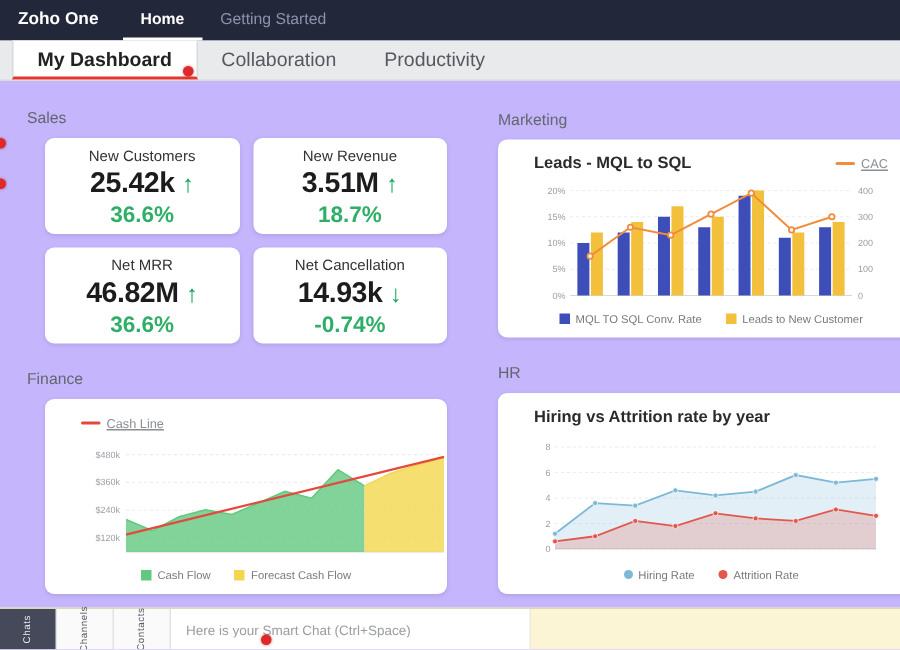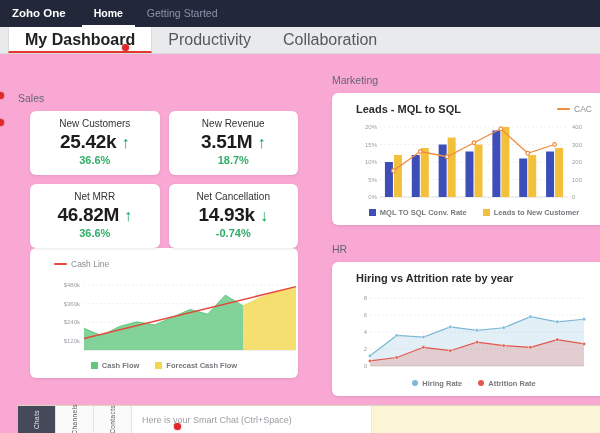--- a/index.html
+++ b/index.html
@@ -1,61 +1,61 @@
 <!DOCTYPE html>
 <html><head>
 <meta charset="utf-8">
 <style>
   * { box-sizing: border-box; margin: 0; padding: 0; }
   body { font-family: "Liberation Sans", sans-serif; background: #ffffff; }
-  .screen { position: relative; width: 600px; height: 433px; background: #f9a8d4; overflow: hidden; }
+  .screen { position: relative; width: 600px; height: 433px; background: #c4b5fd; overflow: hidden; }
 
   
   .topbar { height: 27px; background: #23273a; display: flex; align-items: stretch; }
   .brand { color: #fff; font-weight: bold; font-size: 11.5px; line-height: 27px; padding: 0 16px 0 12px; }
   .topnav { display: flex; }
   .topnav .titem { font-size: 10.5px; line-height: 27px; padding: 0 12px; color: #8d93ad; cursor: pointer; }
   .topnav .titem.active { color: #ffffff; font-weight: bold; box-shadow: inset 0 -2px 0 #ffffff; }
 
   
   .tabbar { height: 27px; background: #e9eaec; border-bottom: 1px solid #d8dadc; display: flex; padding-left: 8px; }
-  .dtab { font-size: 16px; color: #55585e; line-height: 25px; padding: 0 16px; cursor: pointer; }
+  .dtab { font-size: 13px; color: #55585e; line-height: 25px; padding: 0 16px; cursor: pointer; }
   .dtab.active { background: #ffffff; color: #222; font-weight: bold; border-left: 1px solid #d8dadc; border-right: 1px solid #d8dadc; border-bottom: 2px solid #e4382d; }
 
   
   .content { position: absolute; top: 54px; left: 0; right: 0; bottom: 28px; padding: 8px 12px 0 18px; display: flex; gap: 34px; align-items: center; }
   .col-left { width: 280px; flex: none; }
   .col-right { flex: 1; }
   .section-label { font-size: 10.5px; color: #63666c; margin: 2px 0 7px; }
   .section-label.later { margin-top: 18px; }
   .indent { margin-left: 12px; }
 
   .kpi-grid { display: grid; grid-template-columns: 1fr 1fr; gap: 9px; }
   .kpi-card { background: #fff; border-radius: 6px; height: 64px; padding: 7px 6px; text-align: center;
               box-shadow: 0 1px 3px rgba(0,0,0,0.10); cursor: pointer; }
   .kpi-title { font-size: 10px; color: #333; }
   .kpi-value-row { display: flex; align-items: baseline; justify-content: center; gap: 5px; margin-top: 2px; }
   .kpi-value { font-size: 19px; font-weight: bold; color: #1c1c1e; letter-spacing: -0.3px; }
   .kpi-arrow { font-size: 16px; font-weight: bold; color: #13a45b; }
-  .kpi-delta { font-size: 11px; font-weight: bold; color: #2fae68; margin-top: 1px; }
+  .kpi-delta { font-size: 15px; font-weight: bold; color: #2fae68; margin-top: 1px; }
 
   .chart-card { background: #fff; border-radius: 6px; padding: 8px 24px; box-shadow: 0 1px 3px rgba(0,0,0,0.10); }
   .card-head { display: flex; justify-content: space-between; align-items: center; height: 16px; }
   .card-title { font-size: 11px; font-weight: bold; color: #2a2b2e; }
-  .mini-legend { display: flex; align-items: center; gap: 4px; font-size: 8.5px; color: #8a8d92; }
+  .mini-legend { display: flex; align-items: center; gap: 4px; font-size: 8.5px; color: #8a8d92; text-decoration: underline; }
   .legend-dash { width: 13px; height: 2px; border-radius: 1px; }
   .chart-svg { display: block; margin-top: 2px; }
   .tick { font-size: 6px; fill: #9b9ea4; font-family: "Liberation Sans", sans-serif; }
-  .bottom-legend { display: flex; justify-content: center; gap: 16px; margin-top: 3px; font-weight: bold; }
+  .bottom-legend { display: flex; justify-content: center; gap: 16px; margin-top: 3px; }
   .bl-item { display: flex; align-items: center; gap: 4px; font-size: 7.5px; color: #77797e; cursor: pointer; }
   .swatch { width: 7px; height: 7px; flex: none; }
   .swatch.round { border-radius: 50%; width: 6px; height: 6px; }
 
   
-  .chatbar { position: absolute; left: 18px; right: 0; bottom: 0; height: 28px; background: #fbf5d6;
+  .chatbar { position: absolute; left: 0; right: 0; bottom: 0; height: 28px; background: #fbf5d6;
              border-top: 1px solid #dcd8bd; display: flex; align-items: stretch; }
   .chat-tab { width: 38px; flex: none; background: #fafafa; border-right: 1px solid #e2e2e2;
               display: flex; align-items: center; justify-content: center; cursor: pointer; }
   .chat-tab span { writing-mode: vertical-rl; transform: rotate(180deg); font-size: 6.5px; color: #55585e; letter-spacing: 0.4px; }
   .chat-tab.dark { background: #45495a; }
   .chat-tab.dark span { color: #e8e8ec; }
   .chat-input-wrap { width: 240px; flex: none; background: #ffffff; border-right: 1px solid #eeeadb; display: flex; align-items: center; }
   .chat-input { border: none; outline: none; width: 100%; height: 100%; background: transparent;
                 font-family: "Liberation Sans", sans-serif; font-size: 9px; color: #444; padding: 0 10px; }
   .chat-input::placeholder { color: #9a9da1; }
@@ -73,22 +73,22 @@
   <div class="topbar">
     <div class="brand">Zoho One</div>
     <div class="topnav">
       <div class="titem active">Home</div>
       <div class="titem">Getting Started</div>
     </div>
   </div>
 
   <div class="tabbar">
     <div class="dtab active">My Dashboard</div>
+    <div class="dtab">Collaboration</div>
     <div class="dtab">Productivity</div>
-    <div class="dtab">Collaboration</div>
   </div>
 
   <div class="content">
 
     <div class="col-left">
       <div class="section-label">Sales</div>
       <div class="kpi-grid indent">
         <div class="kpi-card">
           <div class="kpi-title">New Customers</div>
           <div class="kpi-value-row">
@@ -116,20 +116,21 @@
         <div class="kpi-card">
           <div class="kpi-title">Net Cancellation</div>
           <div class="kpi-value-row">
             <span class="kpi-value">14.93k</span>
             <span class="kpi-arrow">↓</span>
           </div>
           <div class="kpi-delta">-0.74%</div>
         </div>
       </div>
 
+      <div class="section-label later">Finance</div>
       <div class="chart-card indent">
         <div class="card-head">
           <div class="mini-legend">
             <span class="legend-dash" style="background: rgb(228, 73, 61);"></span>
             <span>Cash Line</span>
           </div>
         </div>
         <svg class="chart-svg" width="248" height="84" viewBox="0 0 248 84">
             <line x1="30" y1="66.72727272727273" x2="242" y2="66.72727272727273" stroke="#ececec" stroke-width="0.8" stroke-dasharray="2,2"></line>
             <text x="26" y="68.72727272727273" text-anchor="end" class="tick">$120k</text>

